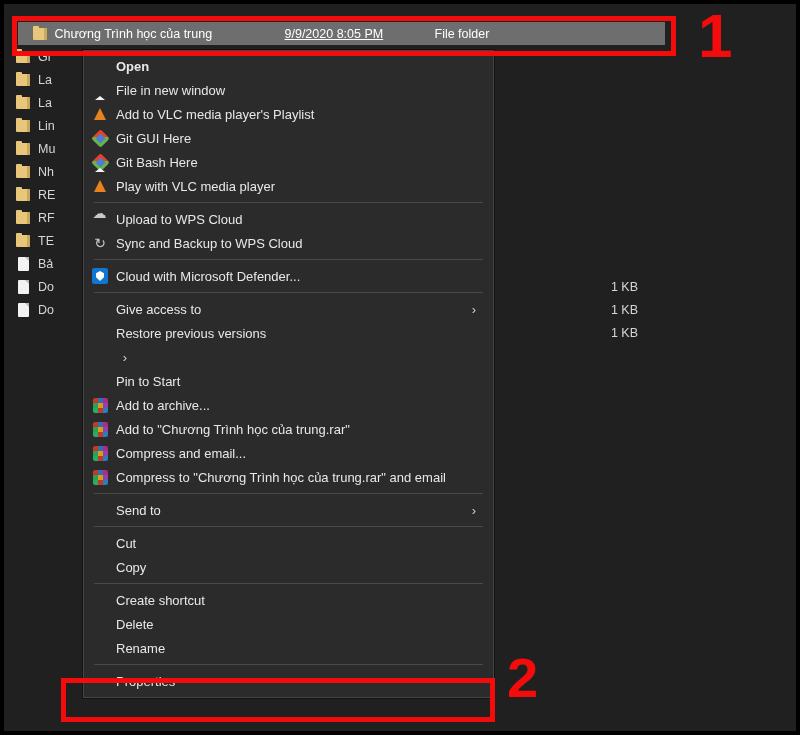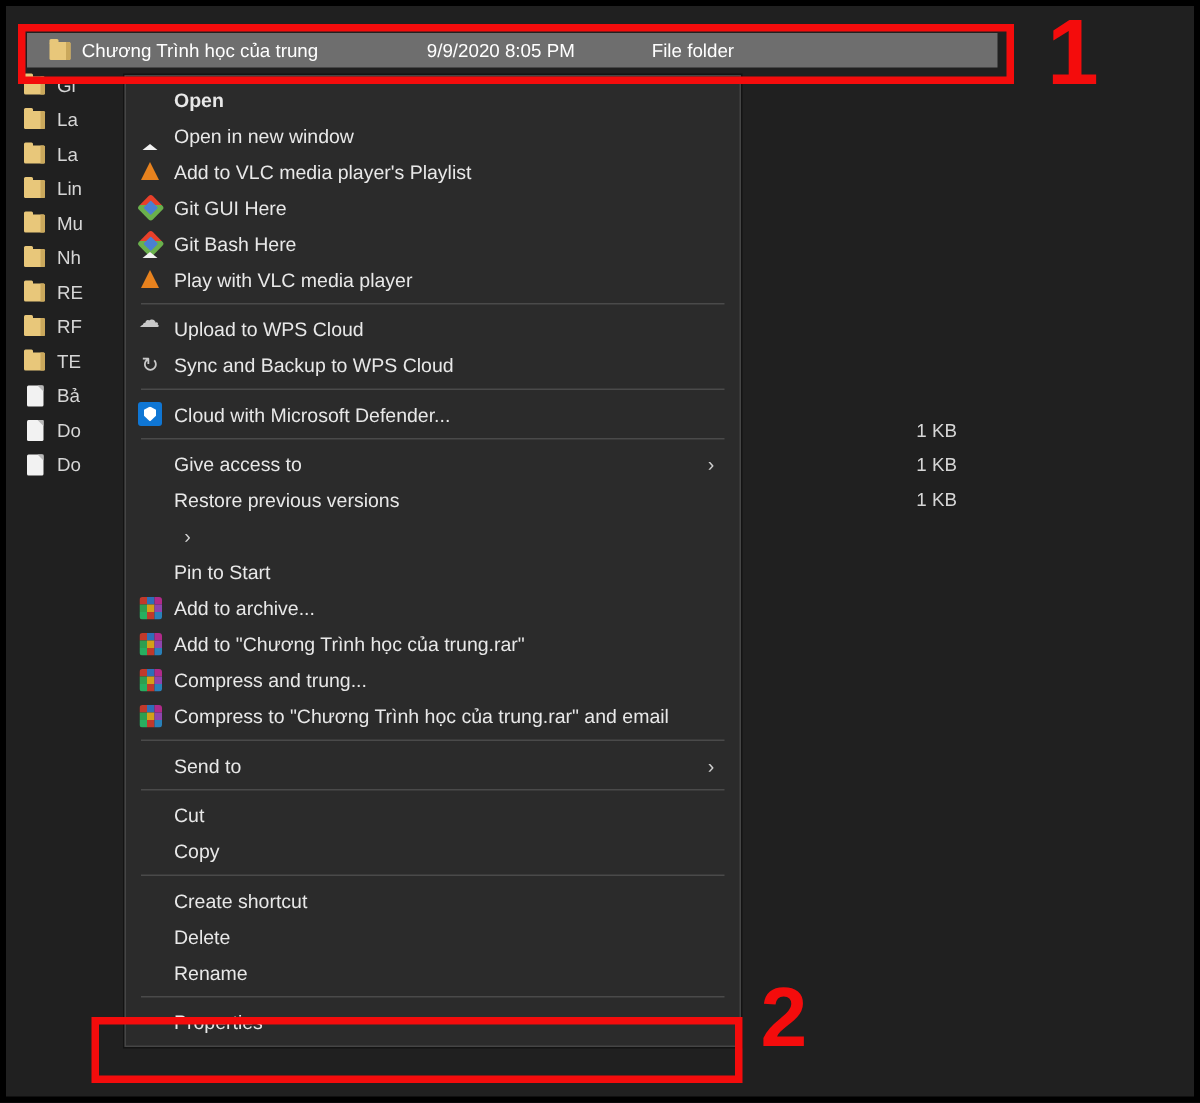--- a/index.html
+++ b/index.html
@@ -26,21 +26,21 @@
     font-size:12.5px;color:#d6d6d6;
   }
   .row .ico{
     width:22px;height:23px;flex:0 0 22px;
     display:flex;align-items:center;justify-content:center;
   }
   .row .nm{
     flex:0 0 230px;white-space:nowrap;overflow:hidden;
     padding-left:4px;
   }
-  .row .dt{flex:0 0 150px;white-space:nowrap;}
+  .row .dt{flex:0 0 150px;white-space:nowrap;text-decoration:underline;}
   .row .ty{flex:0 0 130px;white-space:nowrap;}
   .row .sz{flex:0 0 90px;white-space:nowrap;text-align:right;margin-top:47px;}
   .row.selected{
     left:14px;width:647px;right:auto;
     background:#6e6e6e;color:#ffffff;
   }
 
   
   .folder{
     width:14px;height:12px;position:relative;
@@ -273,21 +273,21 @@
     </div>
 
   <div id="ctxmenu">
       <div class="mi bold">
         <div class="mico"></div>
         <div class="mlabel">Open</div>
         <div class="chev"></div>
       </div>
       <div class="mi">
         <div class="mico"></div>
-        <div class="mlabel">Open in new window</div>
+        <div class="mlabel">File in new window</div>
         <div class="chev"></div>
       </div>
       <div class="mi">
         <div class="mico">
           <div class="ic-vlc"></div>
         </div>
         <div class="mlabel">Add to VLC media player's Playlist</div>
         <div class="chev"></div>
       </div>
       <div class="mi">
@@ -395,21 +395,21 @@
             <i style="background: rgb(45, 111, 184);"></i>
             <i style="background: rgb(176, 42, 138);"></i>
             <i style="background: rgb(46, 158, 79);"></i>
             <i style="background: rgb(212, 160, 23);"></i>
             <i style="background: rgb(142, 68, 173);"></i>
             <i style="background: rgb(39, 174, 96);"></i>
             <i style="background: rgb(192, 57, 43);"></i>
             <i style="background: rgb(41, 128, 185);"></i>
           </div>
         </div>
-        <div class="mlabel">Compress and trung...</div>
+        <div class="mlabel">Compress and email...</div>
         <div class="chev"></div>
       </div>
       <div class="mi">
         <div class="mico">
           <div class="ic-rar">
             <i style="background: rgb(192, 57, 43);"></i>
             <i style="background: rgb(45, 111, 184);"></i>
             <i style="background: rgb(176, 42, 138);"></i>
             <i style="background: rgb(46, 158, 79);"></i>
             <i style="background: rgb(212, 160, 23);"></i>

